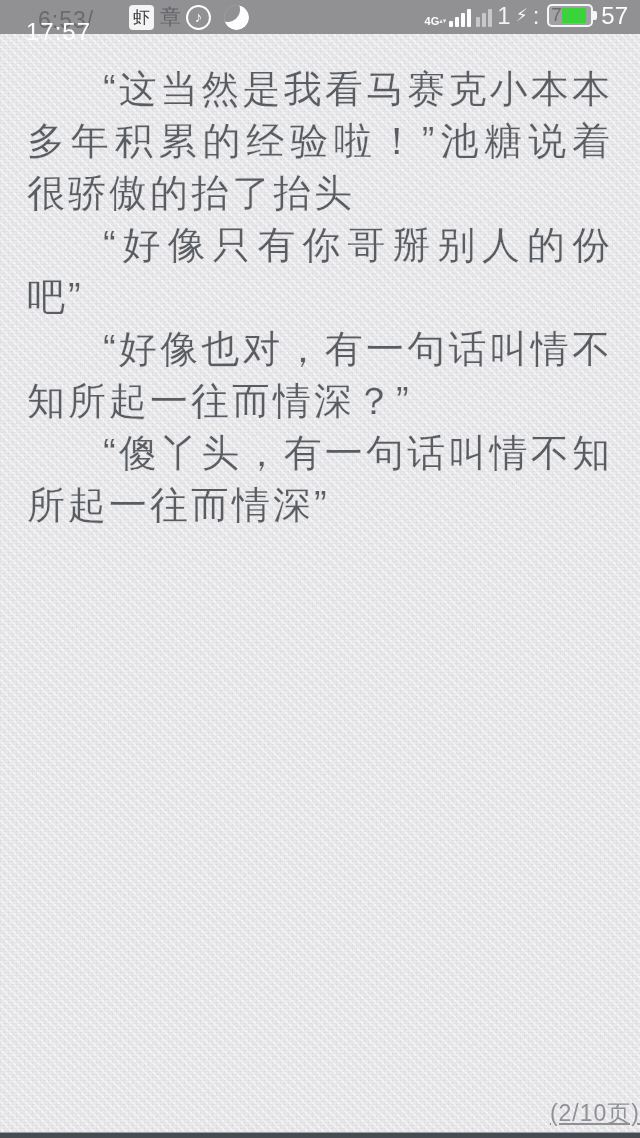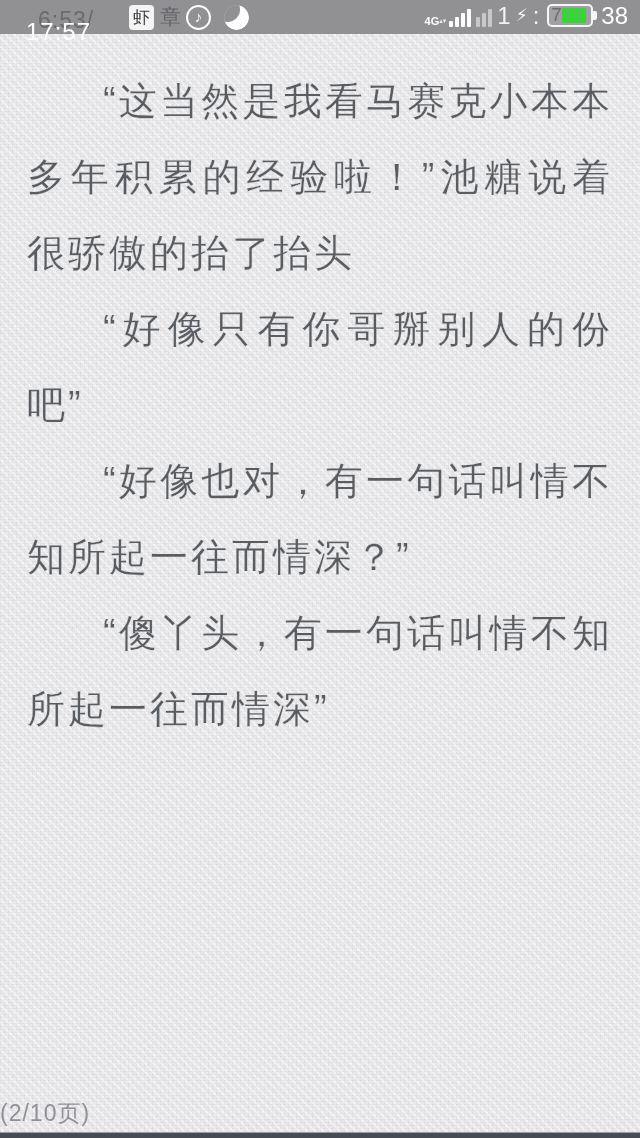--- a/index.html
+++ b/index.html
@@ -56,30 +56,30 @@
     position:relative;width:46px;height:23px;border:2px solid #f6f6f6;border-radius:5px;
     box-sizing:border-box;background:rgba(255,255,255,.15);margin:0 3px;
   }
   .battery .fill{position:absolute;top:2px;bottom:2px;left:13px;width:24px;background:#3bd33c;border-radius:1px;}
   .battery .ghost7{position:absolute;left:2px;top:-2px;font-size:19px;color:#6a6b70;}
   .battery .nub{position:absolute;right:-6px;top:5px;width:4px;height:9px;background:#f6f6f6;border-radius:0 2px 2px 0;}
   
   .reader{
     position:absolute;top:34px;left:0;right:0;bottom:44px;
     padding:29px 27px 0 27px;box-sizing:border-box;overflow:hidden;
-    color:#595c60;font-size:38px;line-height:76px;letter-spacing:3px;
+    color:#595c60;font-size:38px;line-height:52px;letter-spacing:3px;
     text-align:justify;
   }
   .reader p{margin:0;text-indent:2em;word-break:break-all;
     text-shadow:0 0 1px rgba(233,233,235,.6);font-weight:400;
     -webkit-text-stroke:0.2px #e9e9eb;}
   
   .footer{
-    position:absolute;left:0;right:0;bottom:9px;text-align:left;
-    color:#8f9196;font-size:23px;letter-spacing:1px;
+    position:absolute;left:0;right:0;bottom:9px;text-align:right;
+    color:#8f9196;font-size:23px;letter-spacing:1px;text-decoration:underline;
   }
   .bottom-edge{position:absolute;left:0;right:0;bottom:0;height:5px;background:#474c52;border-top:1px solid #9aa0a6;}
 </style>
 </head>
 <body>
 
 <div class="screen">
 
   <div class="statusbar">
     <div class="sb-left">
@@ -111,21 +111,21 @@
           <i class="b4"></i>
       </span>
       <span class="rt">1</span>
       <span class="bolt">⚡</span>
       <span class="rt">:</span>
       <span class="battery">
         <span class="ghost7">7</span>
         <span class="fill"></span>
         <span class="nub"></span>
       </span>
-      <span class="rt bright">38</span>
+      <span class="rt bright">57</span>
     </div>
   </div>
 
   <div class="reader">
     <p>“这当然是我看马赛克小本本多年积累的经验啦！”池糖说着很骄傲的抬了抬头</p>
     <p>“好像只有你哥掰别人的份吧”</p>
     <p>“好像也对，有一句话叫情不知所起一往而情深？”</p>
     <p>“傻丫头，有一句话叫情不知所起一往而情深”</p>
 
   </div>

